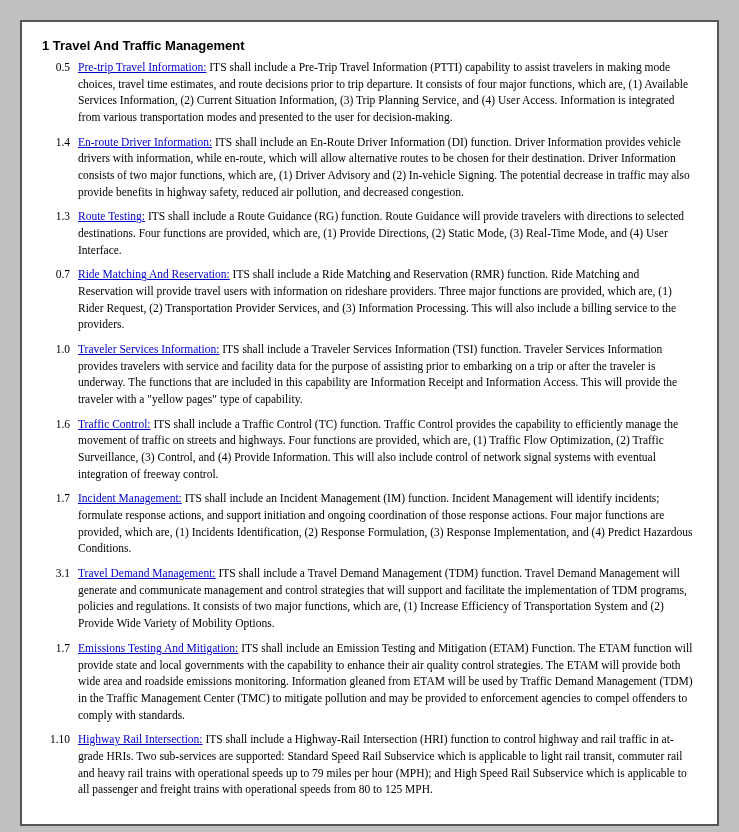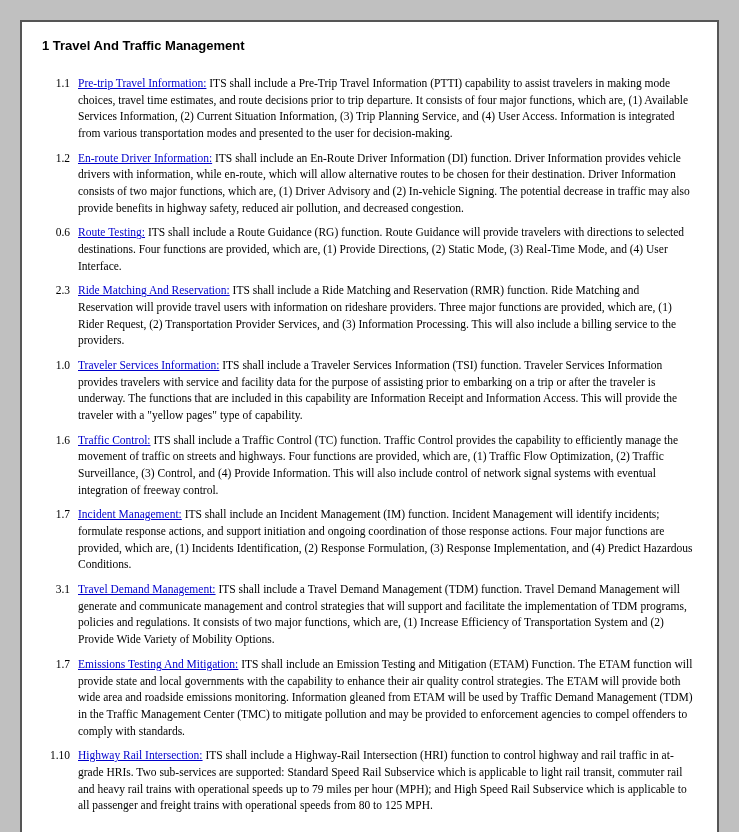--- a/index.html
+++ b/index.html
@@ -22,21 +22,21 @@
       font-family: Arial, Helvetica, sans-serif;
       font-weight: bold;
       font-size: 13px;
       margin-bottom: 10px;
       color: #000;
     }
     .section-title {
       font-family: Arial, Helvetica, sans-serif;
       font-weight: bold;
       font-size: 13px;
-      margin-bottom: 20px;
+      margin-bottom: 4px;
       color: #000;
     }
     .items-table {
       width: 100%;
       border-collapse: collapse;
     }
     .items-table td {
       vertical-align: top;
       padding: 2px 4px 6px 4px;
       font-size: 11.5px;
@@ -61,33 +61,33 @@
   </style>
 </head>
 <body>
 
 <div class="page-container">
   <div class="section-title">1 Travel And Traffic Management</div>
 
   <table class="items-table">
     <tbody id="items-body">
         <tr>
-          <td class="item-num">1.1</td>
+          <td class="item-num">0.5</td>
           <td class="item-text"><span class="item-link">Pre-trip Travel Information:</span> ITS shall include a Pre-Trip Travel Information (PTTI) capability to assist travelers in making mode choices, travel time estimates, and route decisions prior to trip departure. It consists of four major functions, which are, (1) Available Services Information, (2) Current Situation Information, (3) Trip Planning Service, and (4) User Access. Information is integrated from various transportation modes and presented to the user for decision-making.</td>
         </tr>
         <tr>
-          <td class="item-num">1.2</td>
+          <td class="item-num">1.4</td>
           <td class="item-text"><span class="item-link">En-route Driver Information:</span> ITS shall include an En-Route Driver Information (DI) function. Driver Information provides vehicle drivers with information, while en-route, which will allow alternative routes to be chosen for their destination. Driver Information consists of two major functions, which are, (1) Driver Advisory and (2) In-vehicle Signing. The potential decrease in traffic may also provide benefits in highway safety, reduced air pollution, and decreased congestion.</td>
         </tr>
         <tr>
-          <td class="item-num">0.6</td>
+          <td class="item-num">1.3</td>
           <td class="item-text"><span class="item-link">Route Testing:</span> ITS shall include a Route Guidance (RG) function. Route Guidance will provide travelers with directions to selected destinations. Four functions are provided, which are, (1) Provide Directions, (2) Static Mode, (3) Real-Time Mode, and (4) User Interface.</td>
         </tr>
         <tr>
-          <td class="item-num">2.3</td>
+          <td class="item-num">0.7</td>
           <td class="item-text"><span class="item-link">Ride Matching And Reservation:</span> ITS shall include a Ride Matching and Reservation (RMR) function. Ride Matching and Reservation will provide travel users with information on rideshare providers. Three major functions are provided, which are, (1) Rider Request, (2) Transportation Provider Services, and (3) Information Processing. This will also include a billing service to the providers.</td>
         </tr>
         <tr>
           <td class="item-num">1.0</td>
           <td class="item-text"><span class="item-link">Traveler Services Information:</span> ITS shall include a Traveler Services Information (TSI) function. Traveler Services Information provides travelers with service and facility data for the purpose of assisting prior to embarking on a trip or after the traveler is underway. The functions that are included in this capability are Information Receipt and Information Access. This will provide the traveler with a "yellow pages" type of capability.</td>
         </tr>
         <tr>
           <td class="item-num">1.6</td>
           <td class="item-text"><span class="item-link">Traffic Control:</span> ITS shall include a Traffic Control (TC) function. Traffic Control provides the capability to efficiently manage the movement of traffic on streets and highways. Four functions are provided, which are, (1) Traffic Flow Optimization, (2) Traffic Surveillance, (3) Control, and (4) Provide Information. This will also include control of network signal systems with eventual integration of freeway control.</td>
         </tr>

